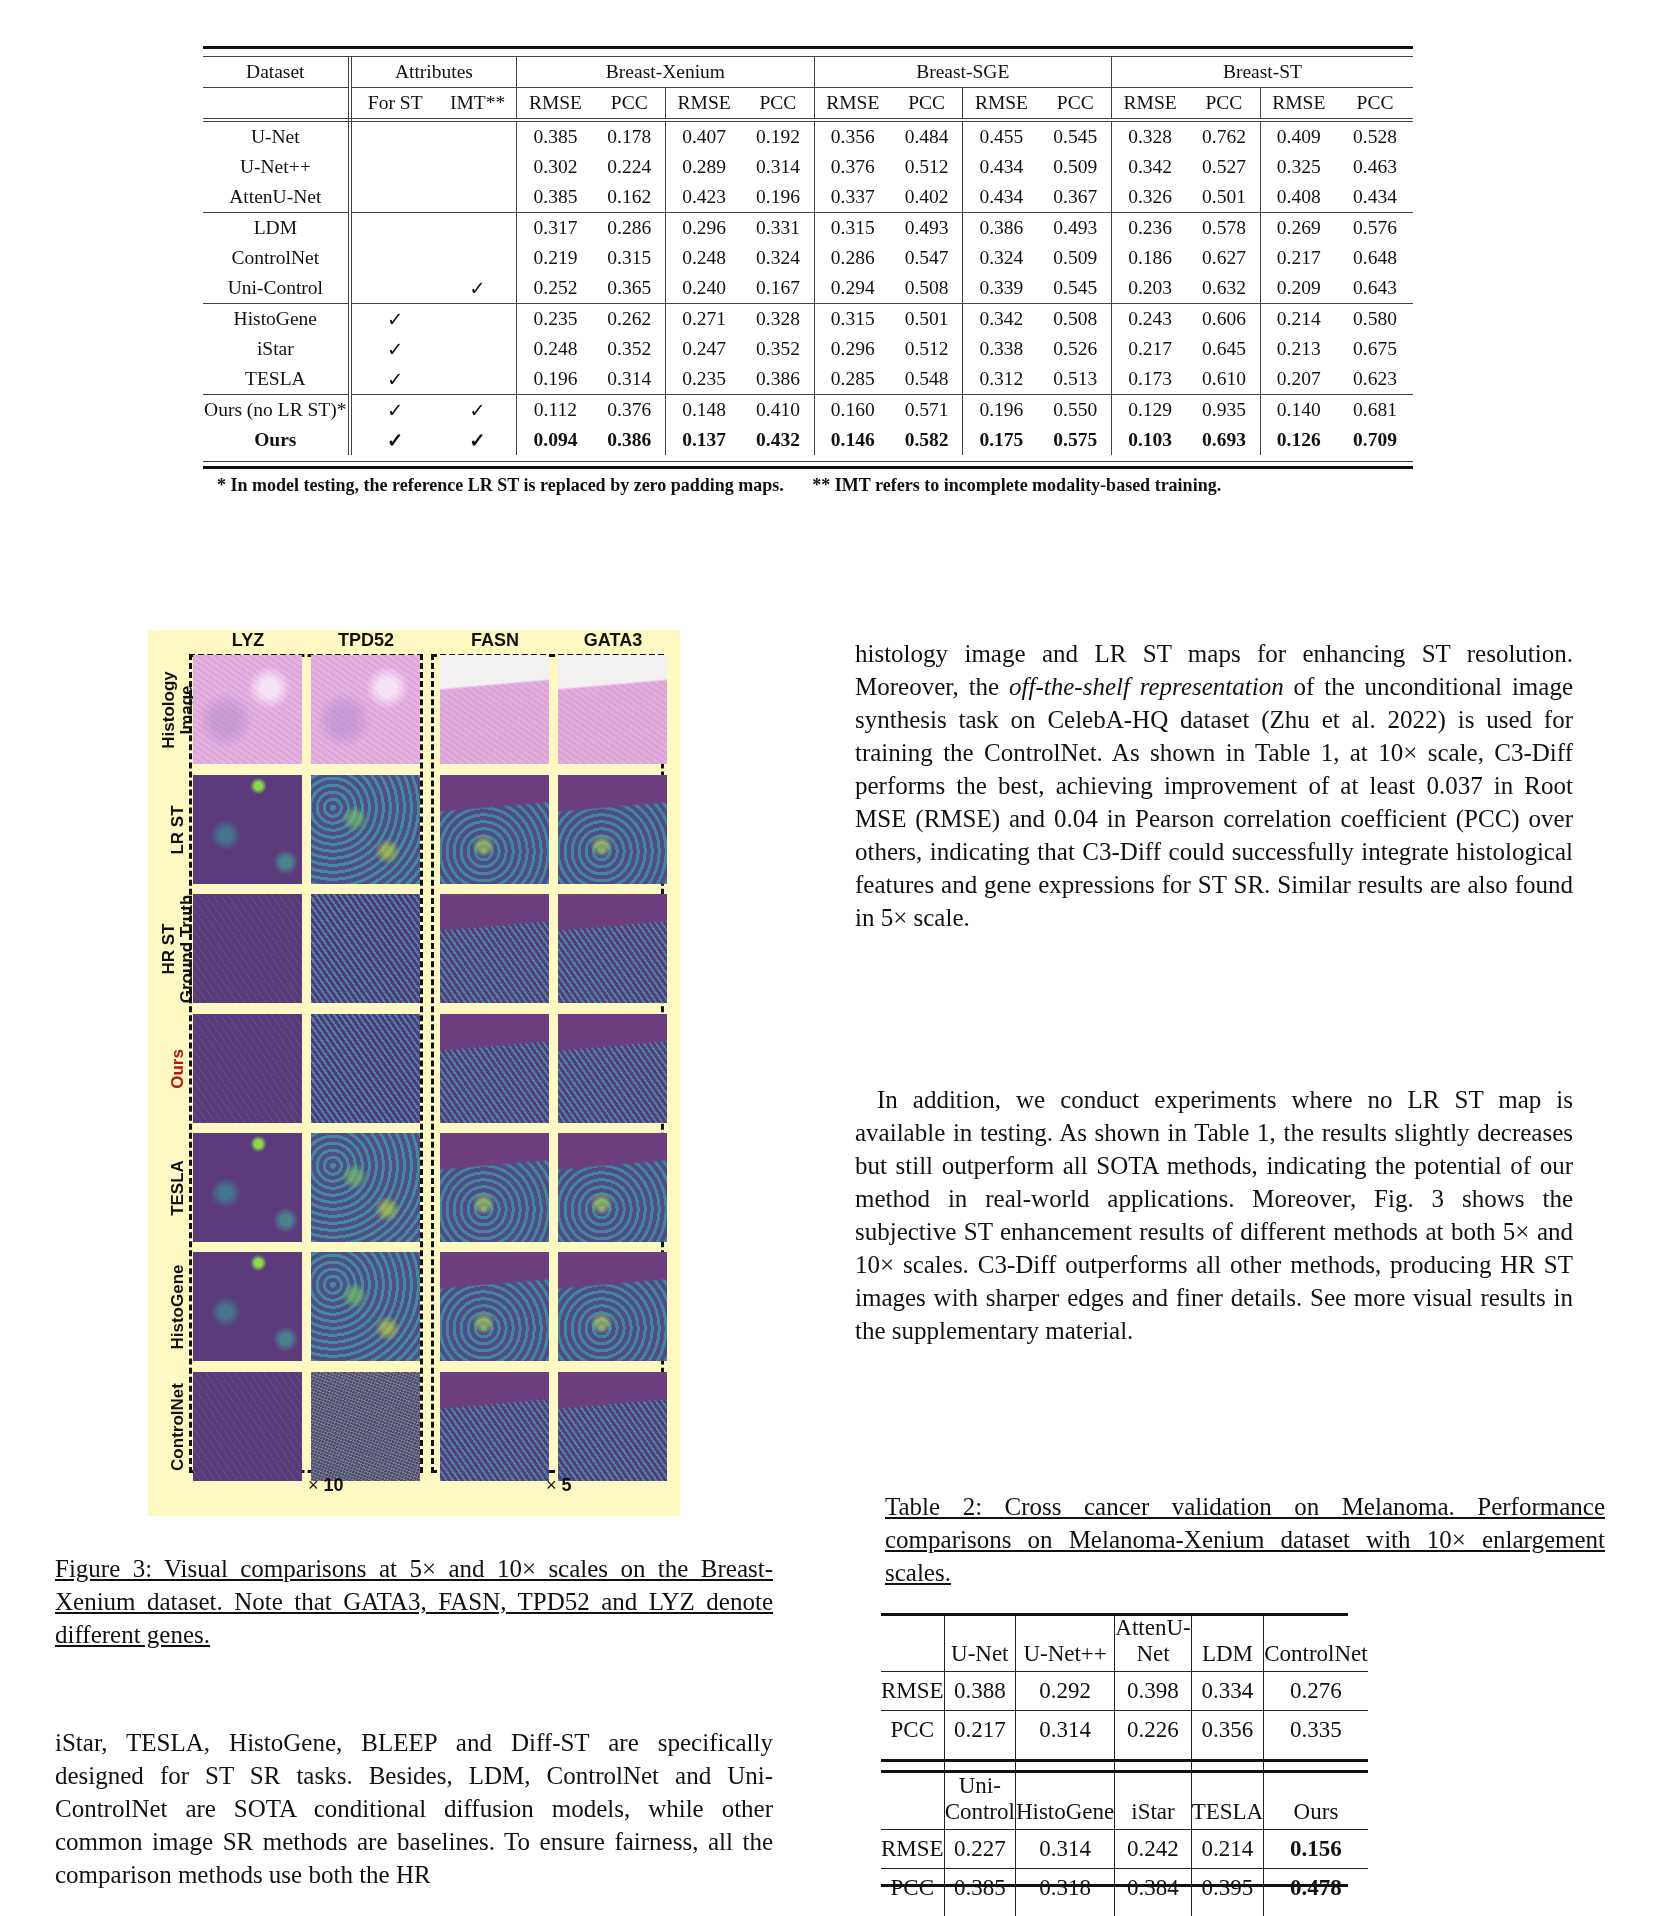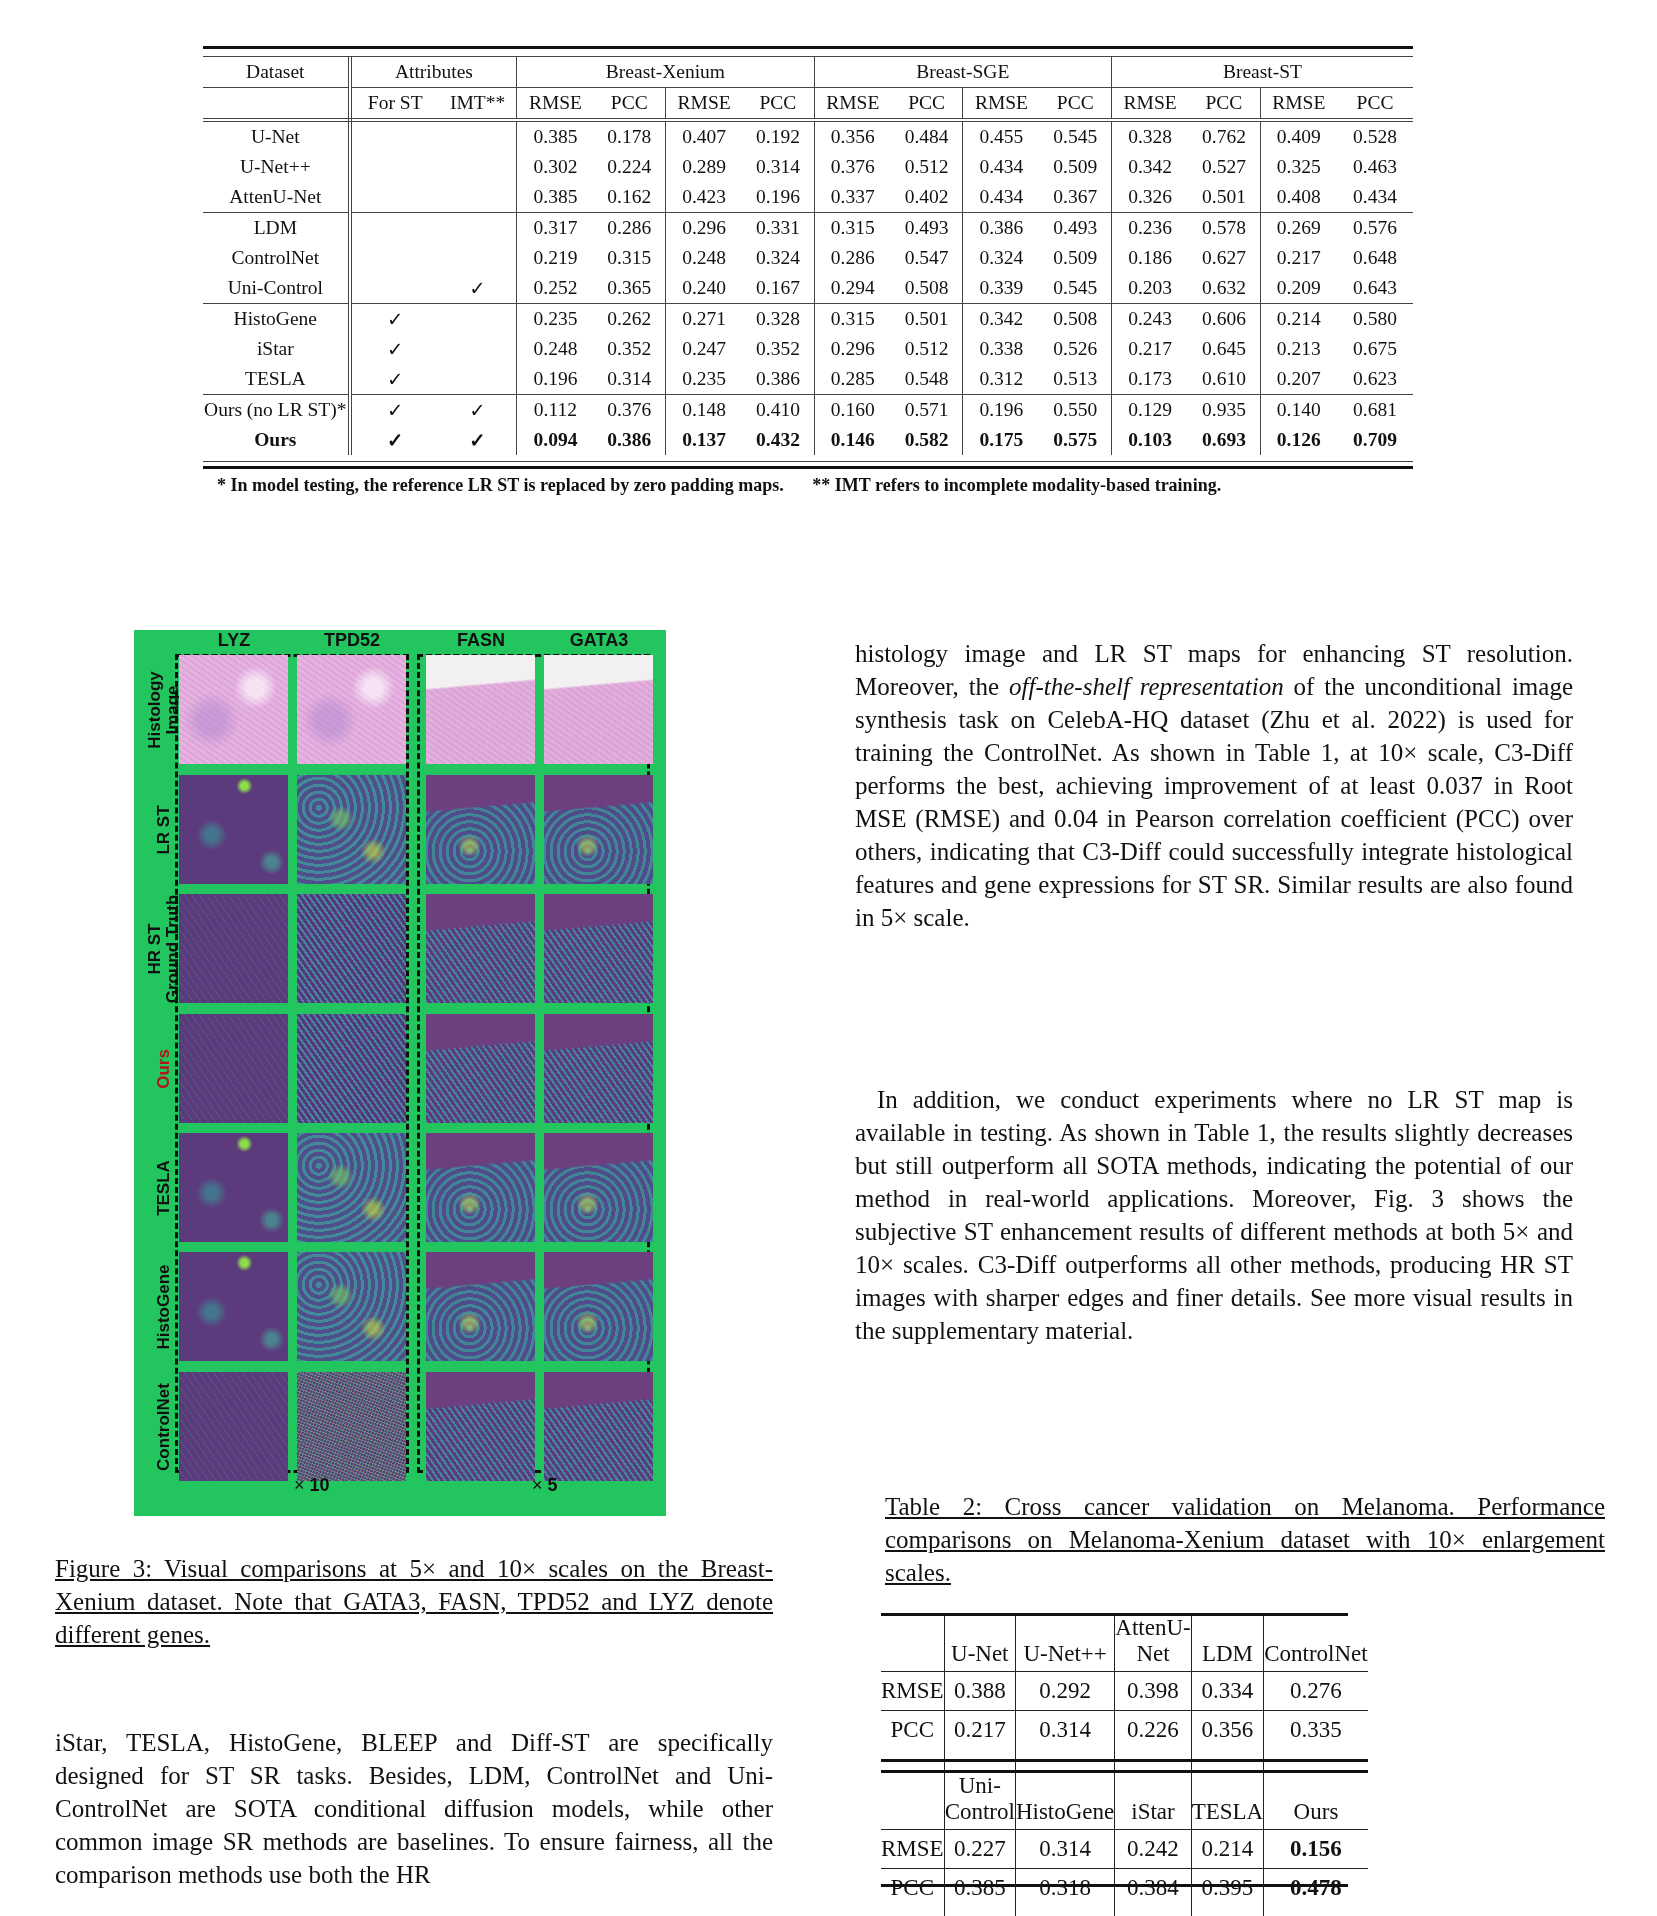--- a/index.html
+++ b/index.html
@@ -16,21 +16,21 @@
   #t1 tbody td { height: 30px; }
   #t1 .dbl { border-right: 4px double #444; }
   #t1 .vr  { border-right: 1.5px solid #444; }
   #t1 tr.grp-start td { border-top: 1.5px solid #444; }
   #t1 tr.hdr-last td { border-bottom: 4px double #444; }
   #t1 tr.bold td { font-weight: bold; }
   #t1 .footnote { font-size: 18px; margin-top: 6px; padding-left: 14px; font-weight: bold; }
   #t1 .footnote span { margin-right: 24px; }
 
   
-  #fig { position: absolute; left: 134px; top: 630px; width: 532px; height: 886px; background: #22c55e; }
+  #fig { position: absolute; left: 148px; top: 630px; width: 532px; height: 886px; background: #fef9c3; }
   .col-label { position: absolute; top: 0px; font-family: "Liberation Sans", "DejaVu Sans", sans-serif;
                font-weight: bold; font-size: 18px; width: 110px; text-align: center; }
   .row-label { position: absolute; left: 0; width: 60px; font-family: "Liberation Sans", "DejaVu Sans", sans-serif;
                font-weight: bold; font-size: 17px; line-height: 18px; display: flex; align-items: center; justify-content: center; }
   .row-label > span { transform: rotate(-90deg); white-space: nowrap; text-align: center; display: block; }
   .row-label.red { color: #b01818; }
   .dash-box { position: absolute; border: 3.5px dashed #111; }
   .tile { position: absolute; width: 109px; height: 109px; }
   .scale-label { position: absolute; font-family: "Liberation Sans", "DejaVu Sans", sans-serif; font-weight: bold; font-size: 18px; }
   .scale-label .x { font-weight: normal; }

